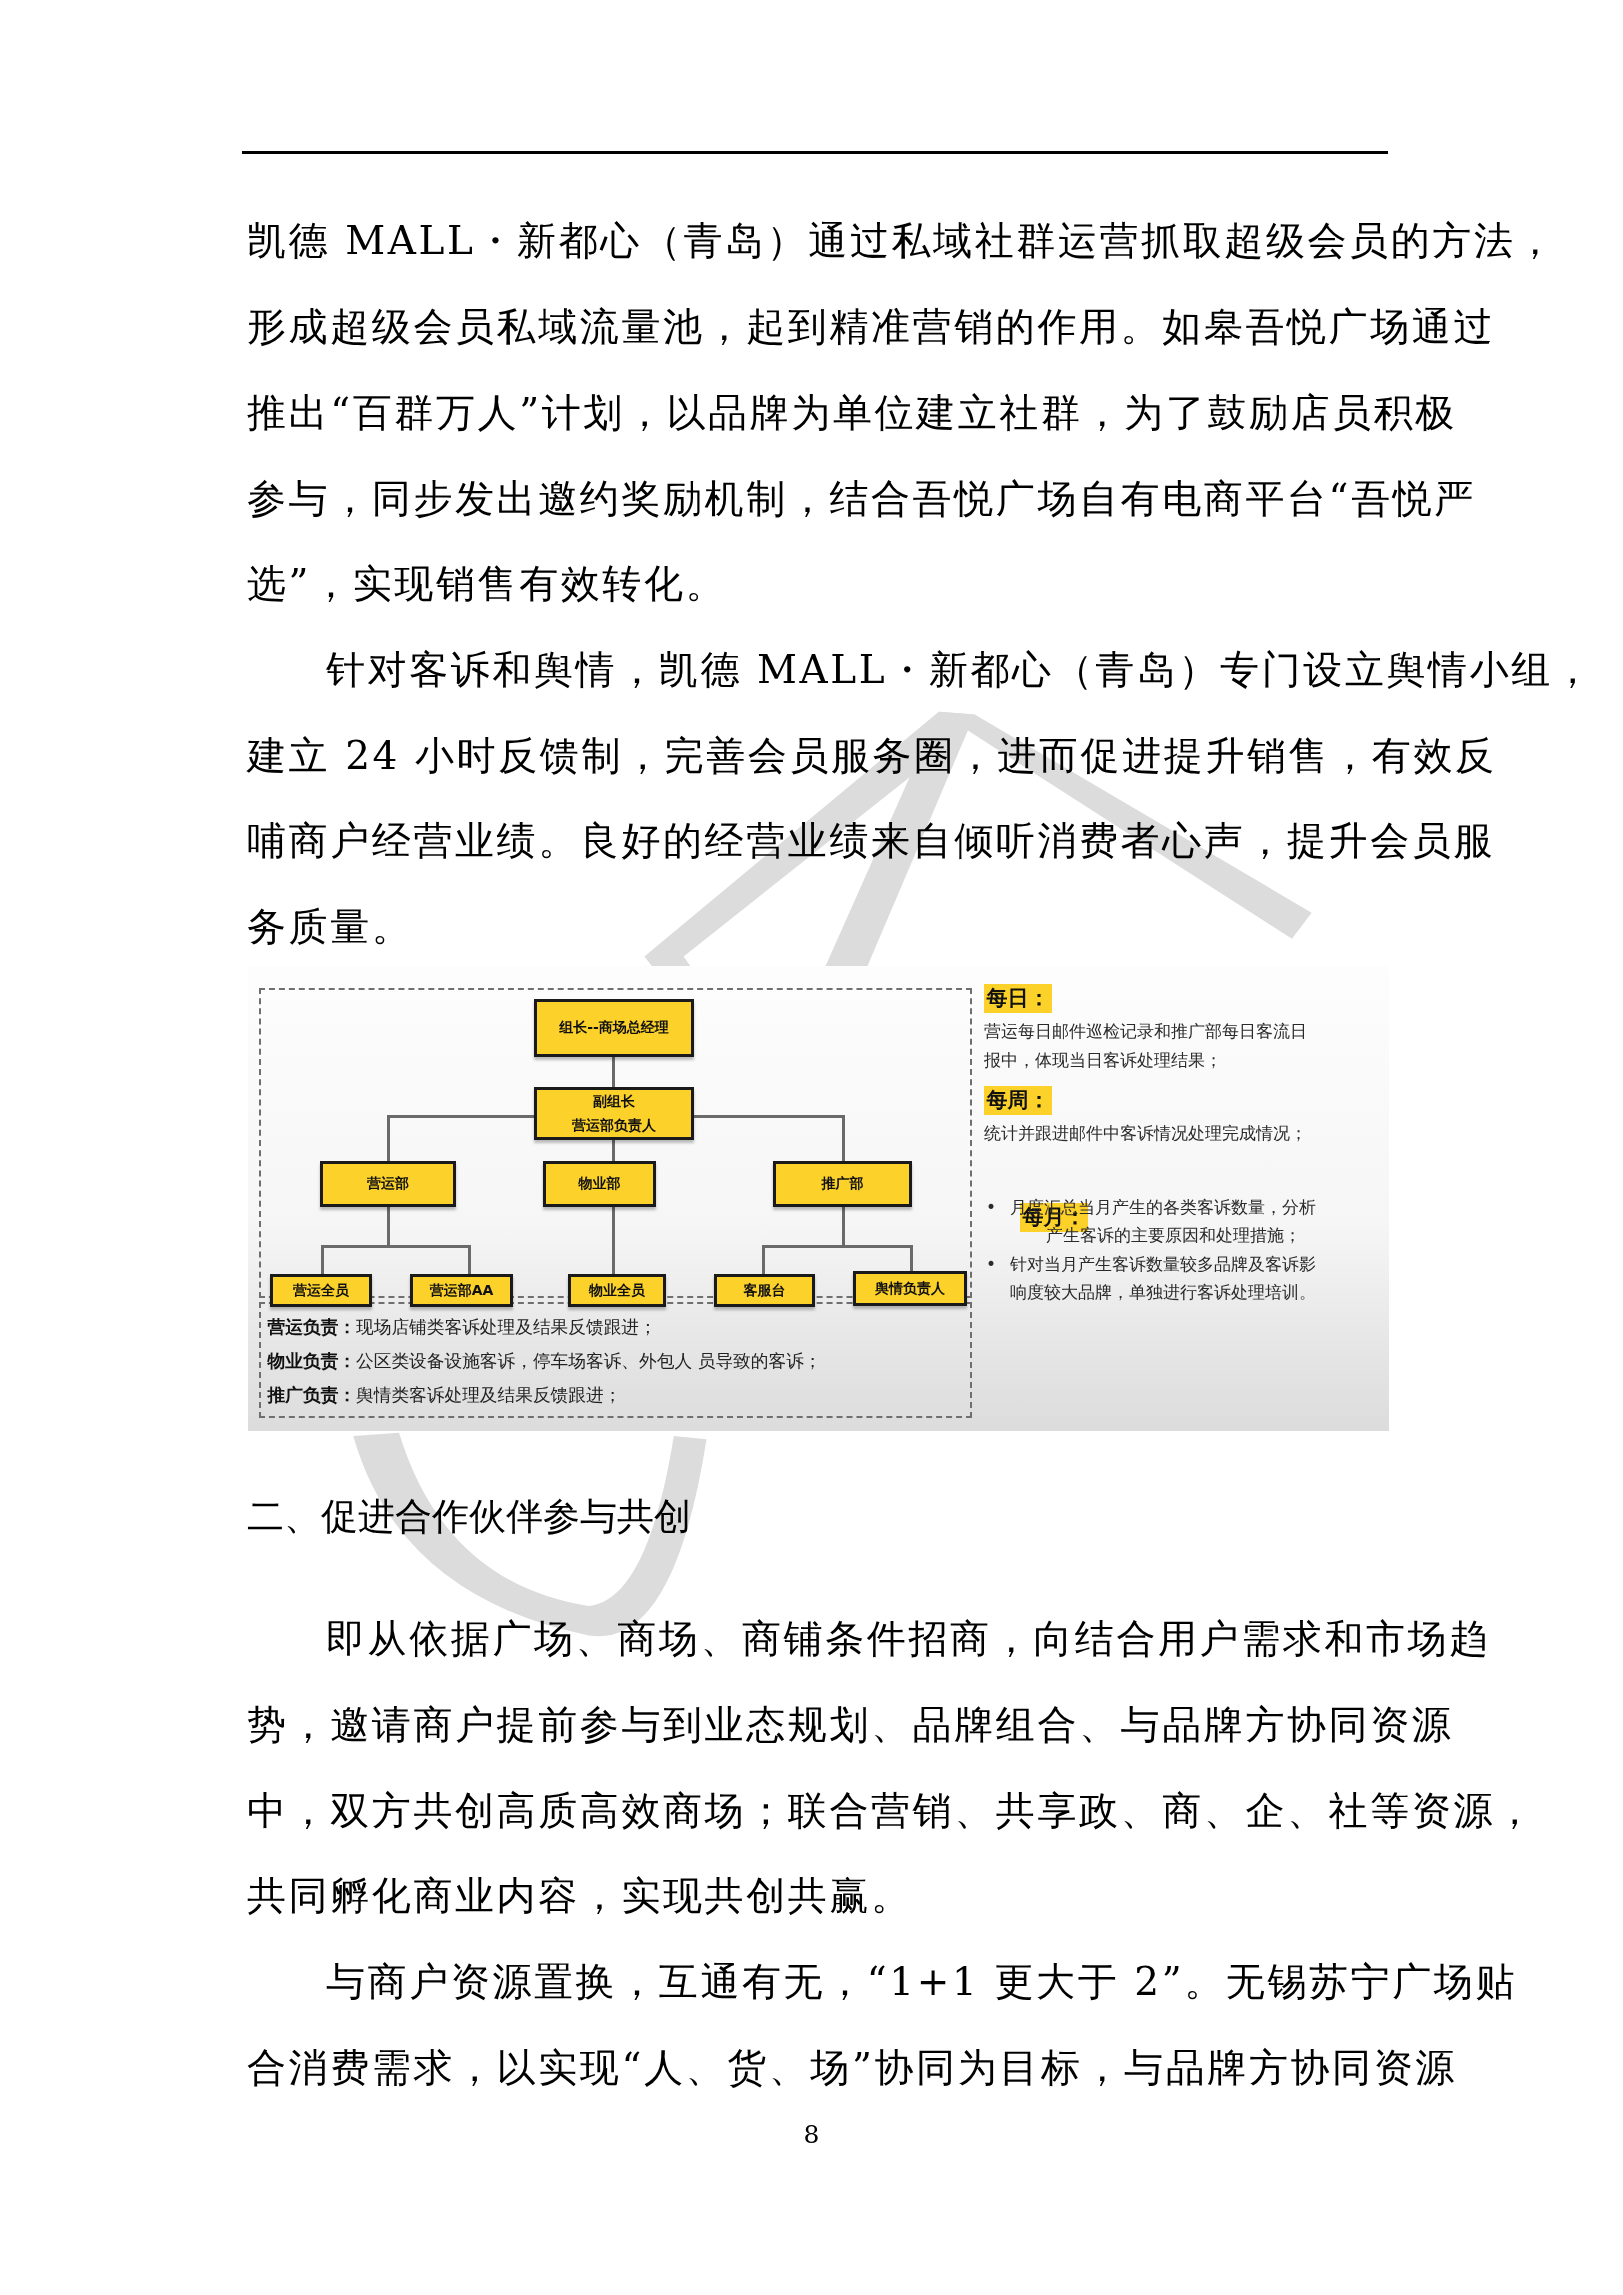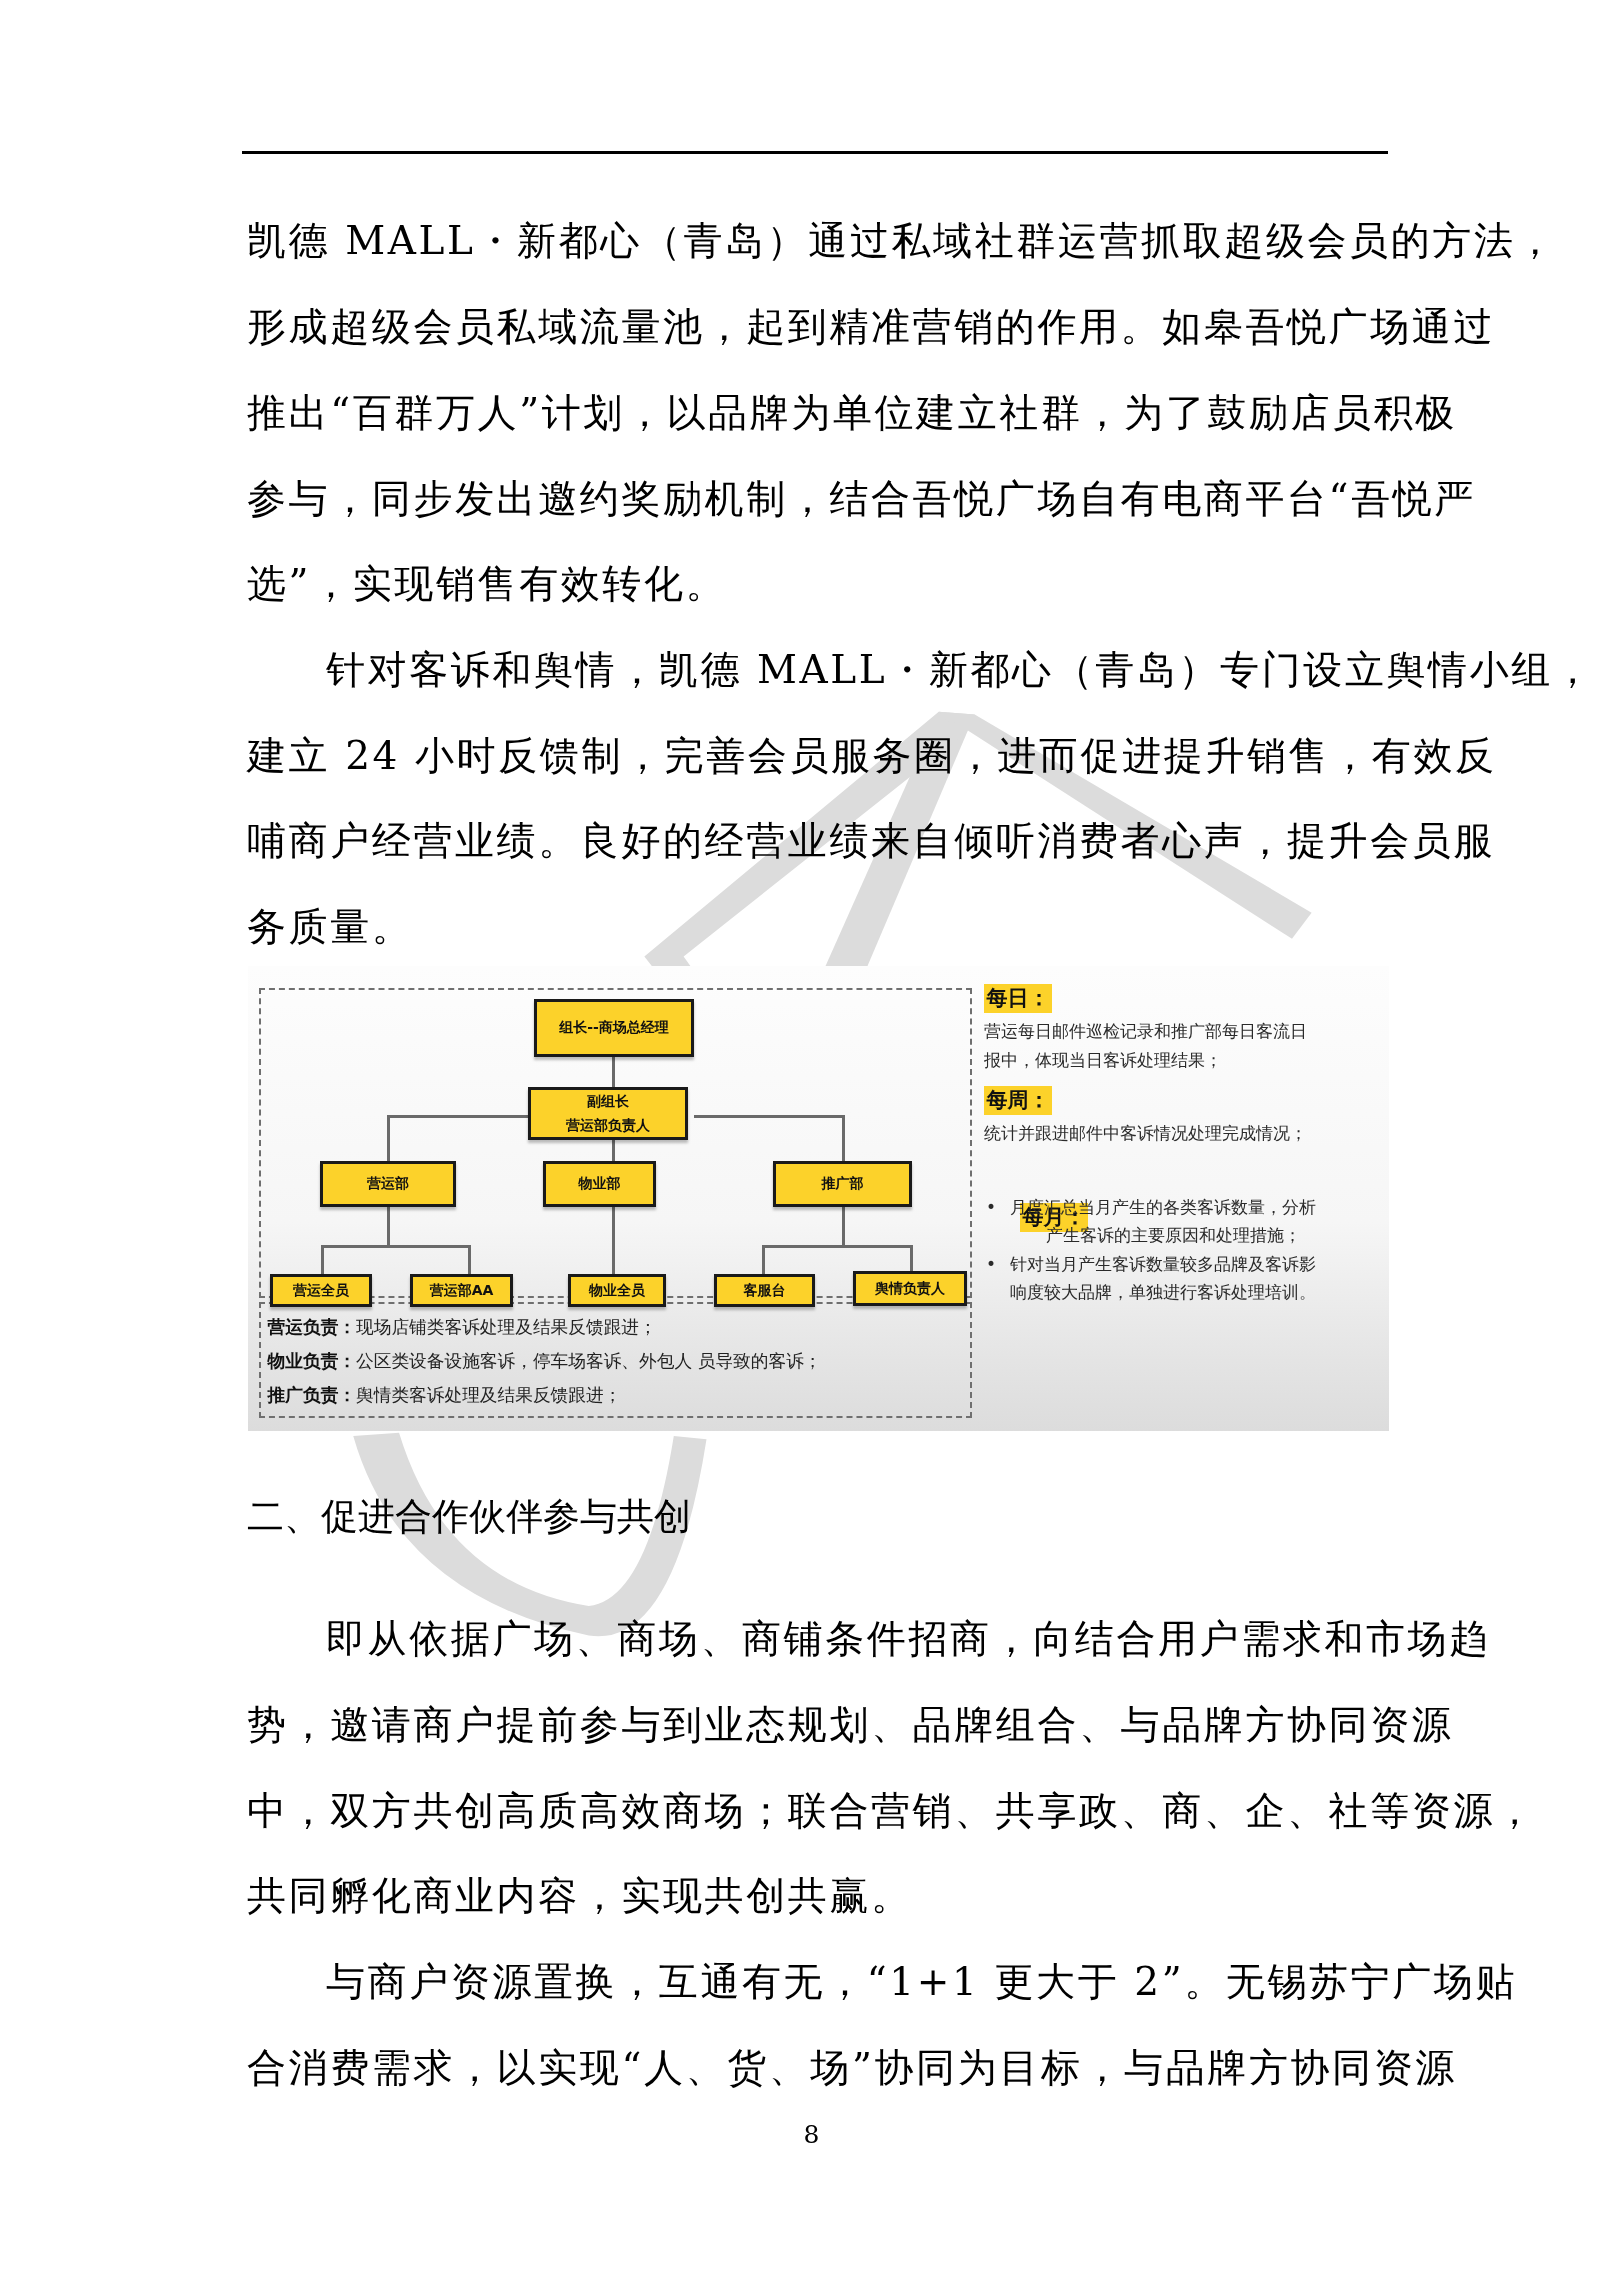--- a/index.html
+++ b/index.html
@@ -95,21 +95,21 @@
   <div class="connector" style="left:364px; top:241px; width:2.6px; height:67px;"></div>
 
   <div class="connector" style="left:594px; top:241px; width:2.6px; height:39px;"></div>
   <div class="connector" style="left:514px; top:279px; width:151px; height:2.6px;"></div>
   <div class="connector" style="left:514px; top:279px; width:2.6px; height:29px;"></div>
   <div class="connector" style="left:662px; top:279px; width:2.6px; height:29px;"></div>
 
   <div class="org-box" style="left:286px; top:33px; width:160px; height:58px;">
     <span>组长--商场总经理</span>
   </div>
-  <div class="org-box" style="left:280px; top:121px; width:160px; height:53px; flex-direction:column;">
+  <div class="org-box" style="left:286px; top:121px; width:160px; height:53px; flex-direction:column;">
     <span>副组长</span>
     <span>营运部负责人</span>
   </div>
 
   <div class="org-box" style="left:72px; top:195px; width:136px; height:46px;">
     <span>营运部</span>
   </div>
   <div class="org-box" style="left:295px; top:195px; width:113px; height:46px;">
     <span>物业部</span>
   </div>

